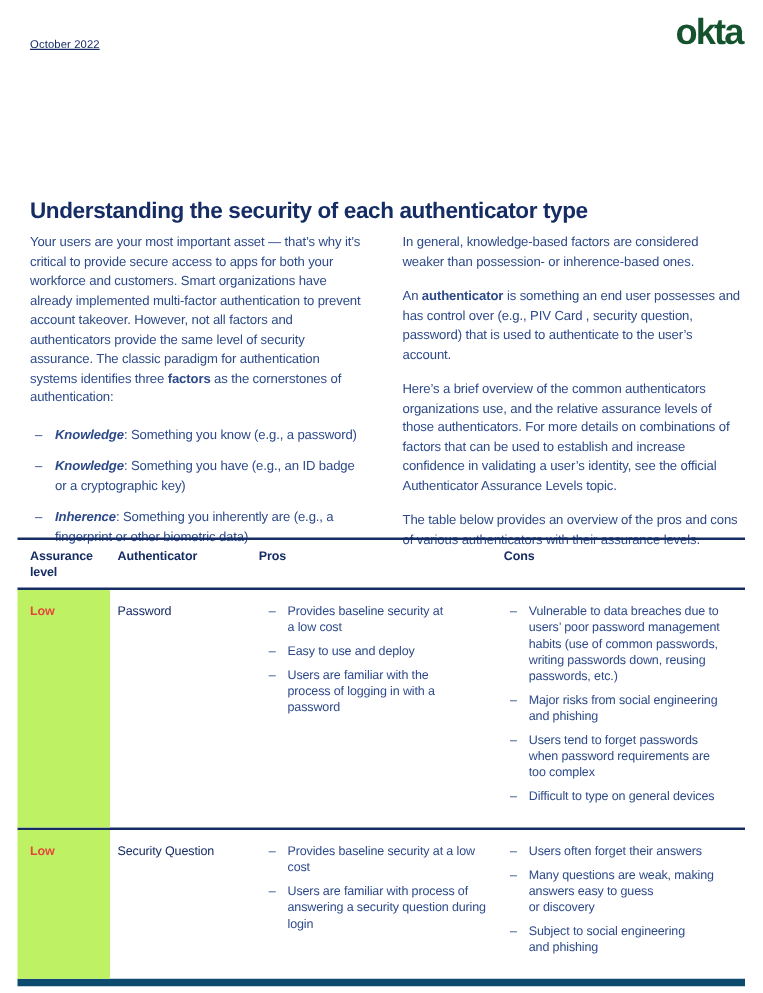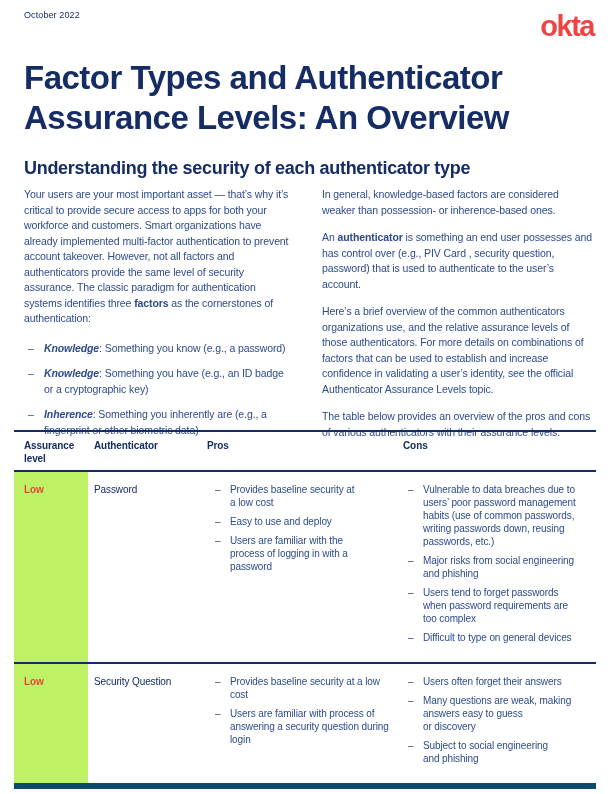--- a/index.html
+++ b/index.html
@@ -2,22 +2,22 @@
 <html><head>
 <meta charset="utf-8">
 <style>
   * { margin:0; padding:0; box-sizing:border-box; }
   html,body { background:#ffffff; }
   .page {
     position:relative; width:610px; height:794px; background:#ffffff;
     font-family:"Liberation Sans","DejaVu Sans",sans-serif; overflow:hidden;
     color:#2d4a8a;
   }
-  .date { position:absolute; left:24px; top:10px; font-size:9px; color:#152c64; letter-spacing:0.1px; }
-  .logo { position:absolute; right:16px; top:10px; font-size:29px; font-weight:700; color:#ef4444; letter-spacing:-1.5px; }
+  .date { position:absolute; left:24px; top:30px; font-size:9px; color:#152c64; letter-spacing:0.1px;text-decoration:underline; }
+  .logo { position:absolute; right:16px; top:10px; font-size:29px; font-weight:700; color:#14532d; letter-spacing:-1.5px; }
   .title { position:absolute; left:24px; top:58px; width:570px; font-size:33px; line-height:40px; font-weight:700; letter-spacing:-0.5px; color:#152c64; }
   .subtitle { position:absolute; left:24px; top:158px; width:570px; font-size:18px; font-weight:700; letter-spacing:-0.3px; color:#152c64; }
 
   .columns { position:absolute; left:24px; top:187px; width:568px; display:flex; gap:28px; }
   .col { flex:1; font-size:10.5px; line-height:15.5px; letter-spacing:-0.1px; color:#2d4a8a; }
   .col p { margin-bottom:12px; }
   .col b { color:#2d4a8a; }
   .intro-list { list-style:none; padding-left:4px; margin-top:14px; }
   .intro-list li { position:relative; padding-left:16px; margin-bottom:10px; }
   .intro-list li::before { content:"–"; position:absolute; left:0; top:0; }
@@ -50,21 +50,20 @@
   .cons-list li span { max-width:158px; }
 </style>
 </head>
 <body>
 
 <div class="page">
 
   <div class="date">October 2022</div>
   <div class="logo">okta</div>
 
-  <h1 class="title"><span>Factor Types and Authenticator</span><br><span>Assurance Levels: An Overview</span></h1>
 
   <h2 class="subtitle">Understanding the security of each authenticator type</h2>
 
   <div class="columns">
     <div class="col">
       <p><span>Your users are your most important asset — that’s why it’s critical to provide secure access to apps for both your workforce and customers. Smart organizations have already implemented multi-factor authentication to prevent account takeover. However, not all factors and authenticators provide the same level of security assurance. The classic paradigm for authentication systems identifies three </span><b>factors</b><span> as the cornerstones of authentication:</span></p>
       <ul class="intro-list">
         <li><span class="term">Knowledge</span><span>: Something you know (e.g., a password)</span></li>
         <li><span class="term">Knowledge</span><span>: Something you have (e.g., an ID badge or a cryptographic key)</span></li>
         <li><span class="term">Inherence</span><span>: Something you inherently are (e.g., a fingerprint or other biometric data)</span></li>

